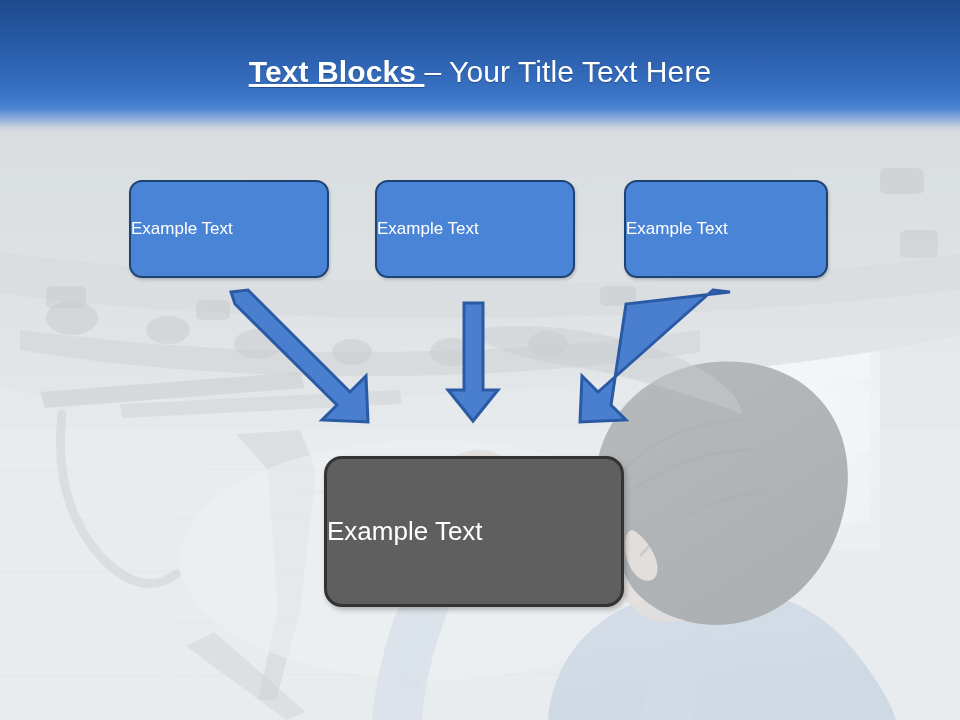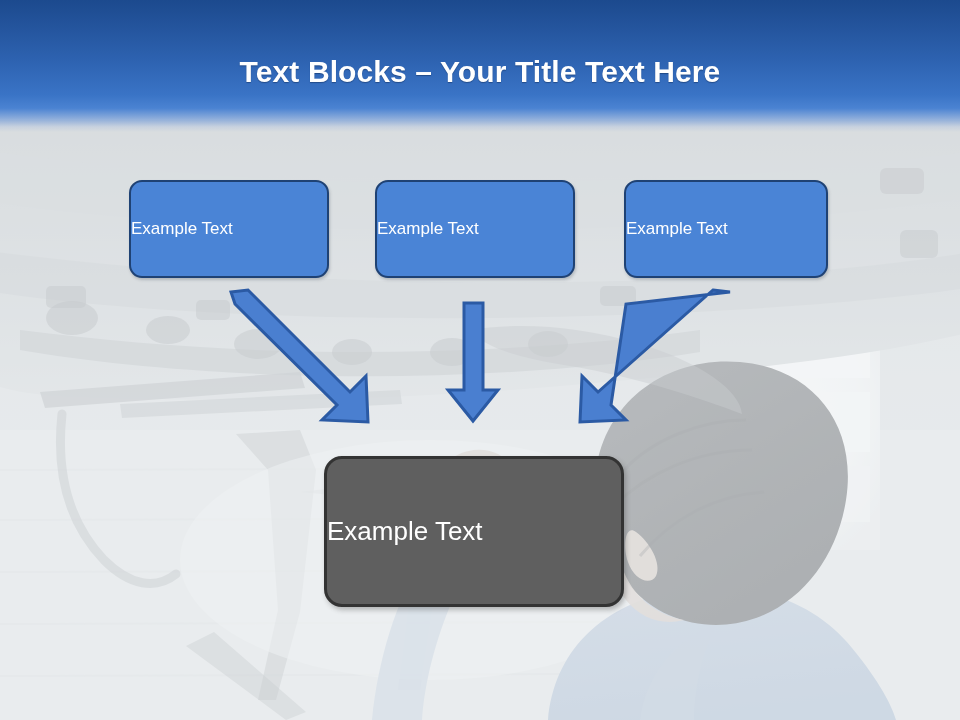--- a/index.html
+++ b/index.html
@@ -58,22 +58,22 @@
     top: 53px;
     width: 960px;
     text-align: center;
     color: #ffffff;
     font-size: 30px;
     line-height: 38px;
     white-space: nowrap;
     letter-spacing: 0.1px;
     text-shadow: 0 1px 1px rgba(10,35,75,0.45);
   }
-  #title-strong { font-weight: bold; }
-  #title-rest   { font-weight: bold; }
+  #title-strong { font-weight: bold; text-decoration: underline; }
+  #title-rest   { font-weight: normal; }
 
   
   .node {
     position: absolute;
     box-sizing: border-box;
     display: flex;
     align-items: center;
     justify-content: flex-start;
     border-radius: 13px;
     color: #ffffff;

